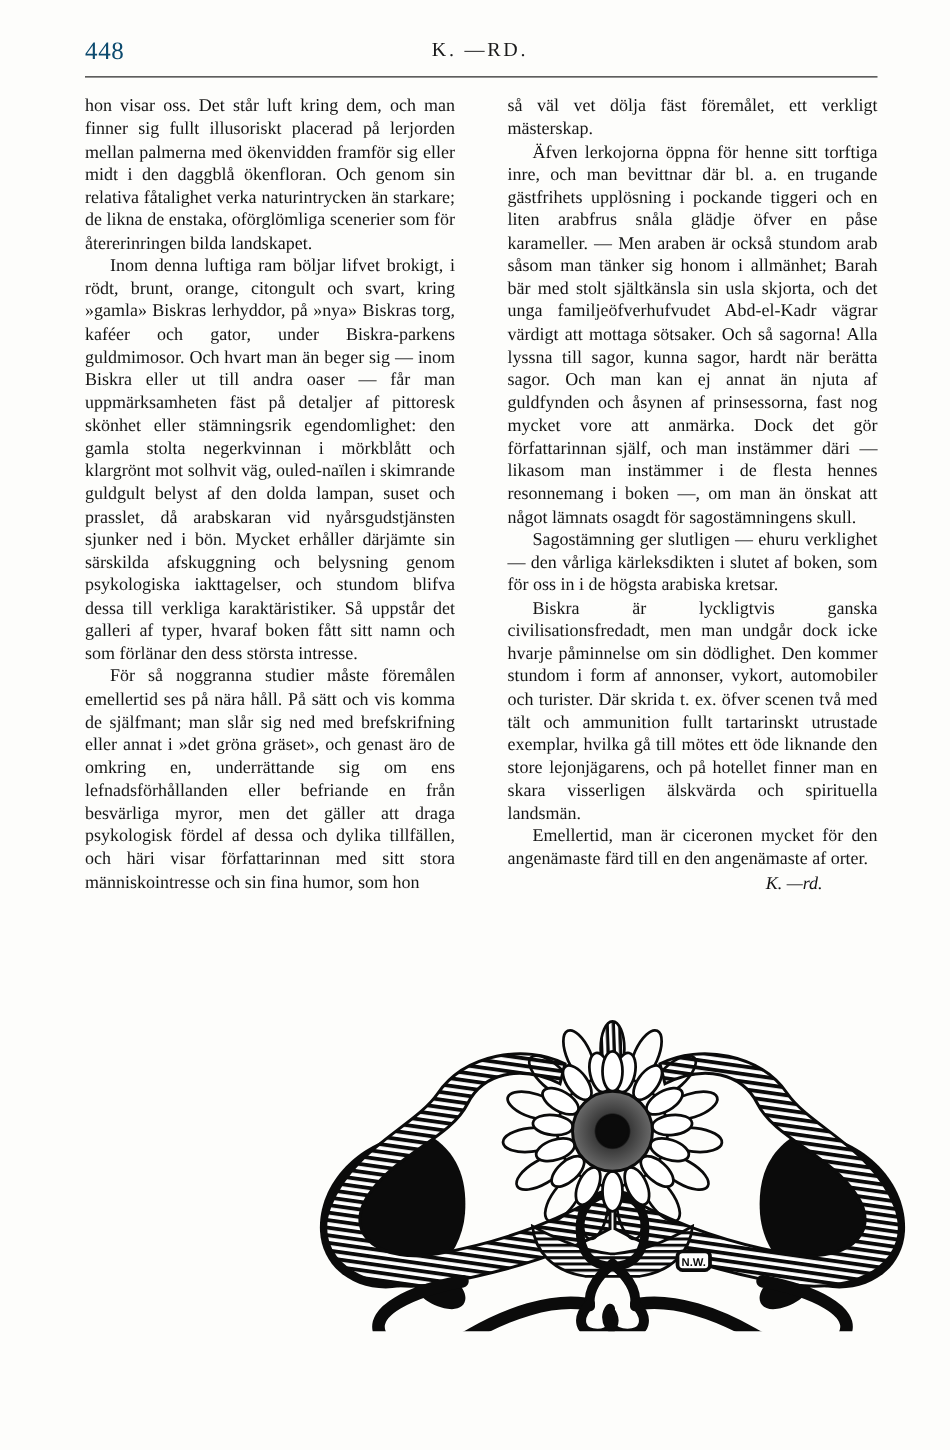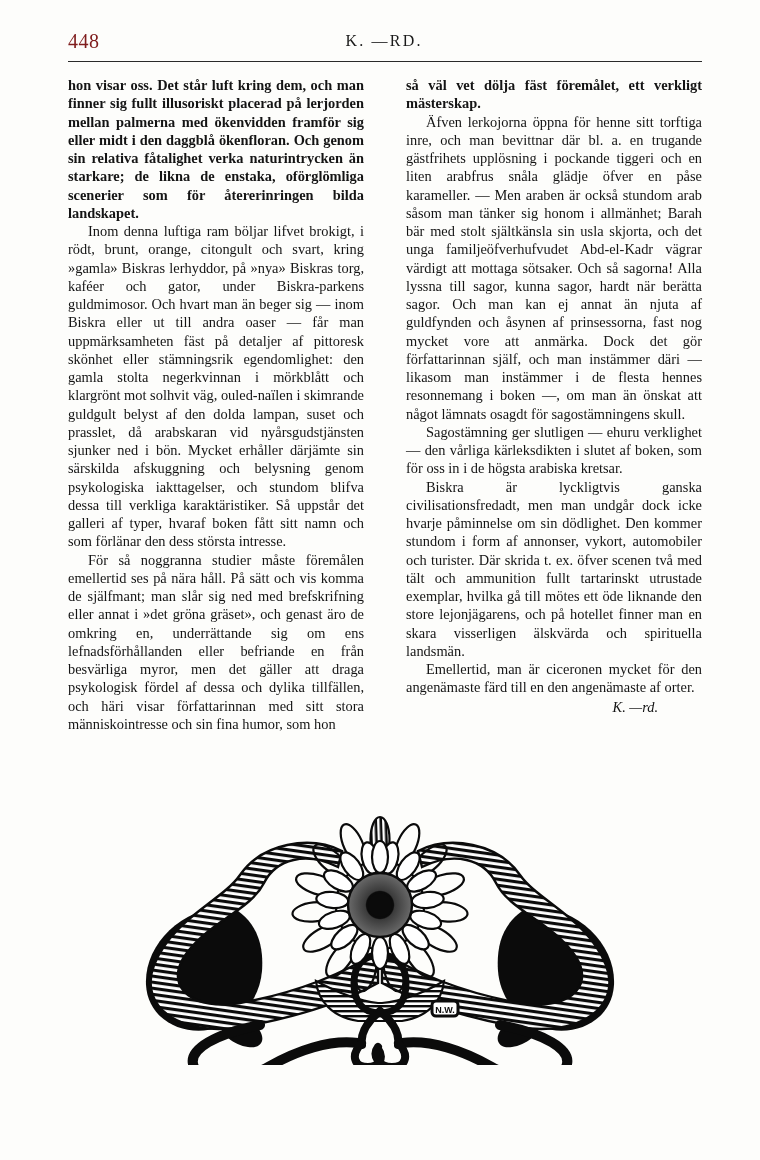--- a/index.html
+++ b/index.html
@@ -29,21 +29,21 @@
     top: 30px;
     width: 632px;
     height: 26px;
   }
   .folio {
     position: absolute;
     left: 0;
     top: 0;
     font-size: 20px;
     letter-spacing: 0.5px;
-    color: #7f1d1d;
+    color: #0c4a6e;
   }
   .head-title {
     position: absolute;
     left: 0;
     top: 2px;
     width: 632px;
     text-align: center;
     font-size: 16px;
     letter-spacing: 2.2px;
     color: #1a1a1a;
@@ -75,38 +75,38 @@
     color: #141414;
     -webkit-hyphens: none;
     hyphens: none;
   }
   .col.left  { left: 0; }
   .col.right { left: 338px; }
   .col p {
     margin: 0;
     text-indent: 20px;
   }
-  .col p.noindent { text-indent: 0; font-weight: bold; }
+  .col p.noindent { text-indent: 0; }
   .sig {
     display: block;
     text-align: right;
     font-style: italic;
     margin-top: 1px;
     padding-right: 44px;
   }
   
   .vignette-wrap {
     position: absolute;
     left: 0;
     top: 805px;
     width: 760px;
     height: 270px;
     display: flex;
     align-items: flex-start;
-    justify-content: center;
+    justify-content: flex-end;
   }
   .vignette { display: block; }
 </style>
 </head>
 <body>
 
 <div class="page">
 
   <div class="runhead">
     <span class="folio">448</span>

